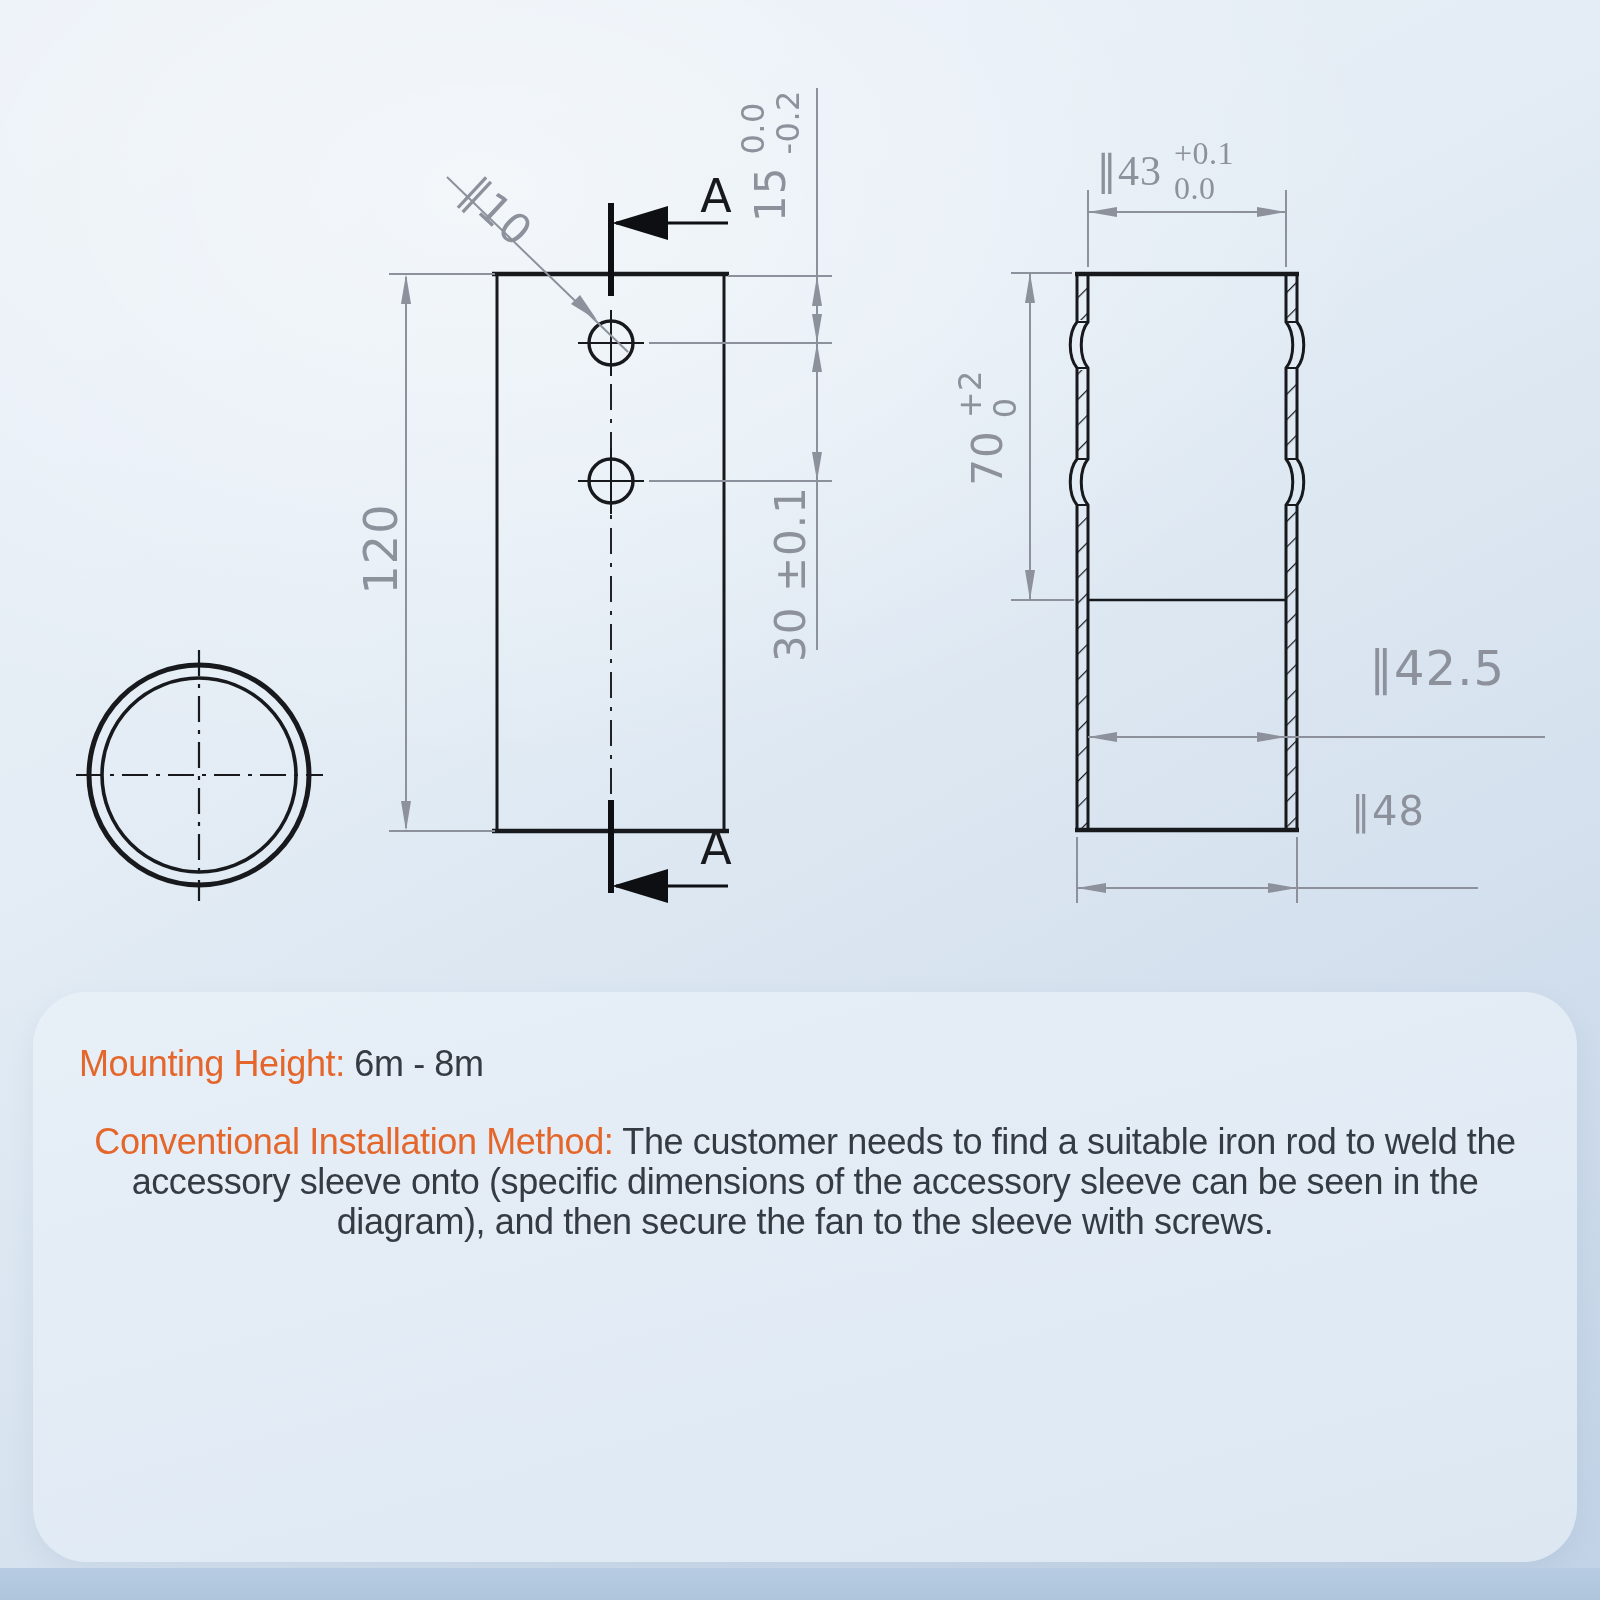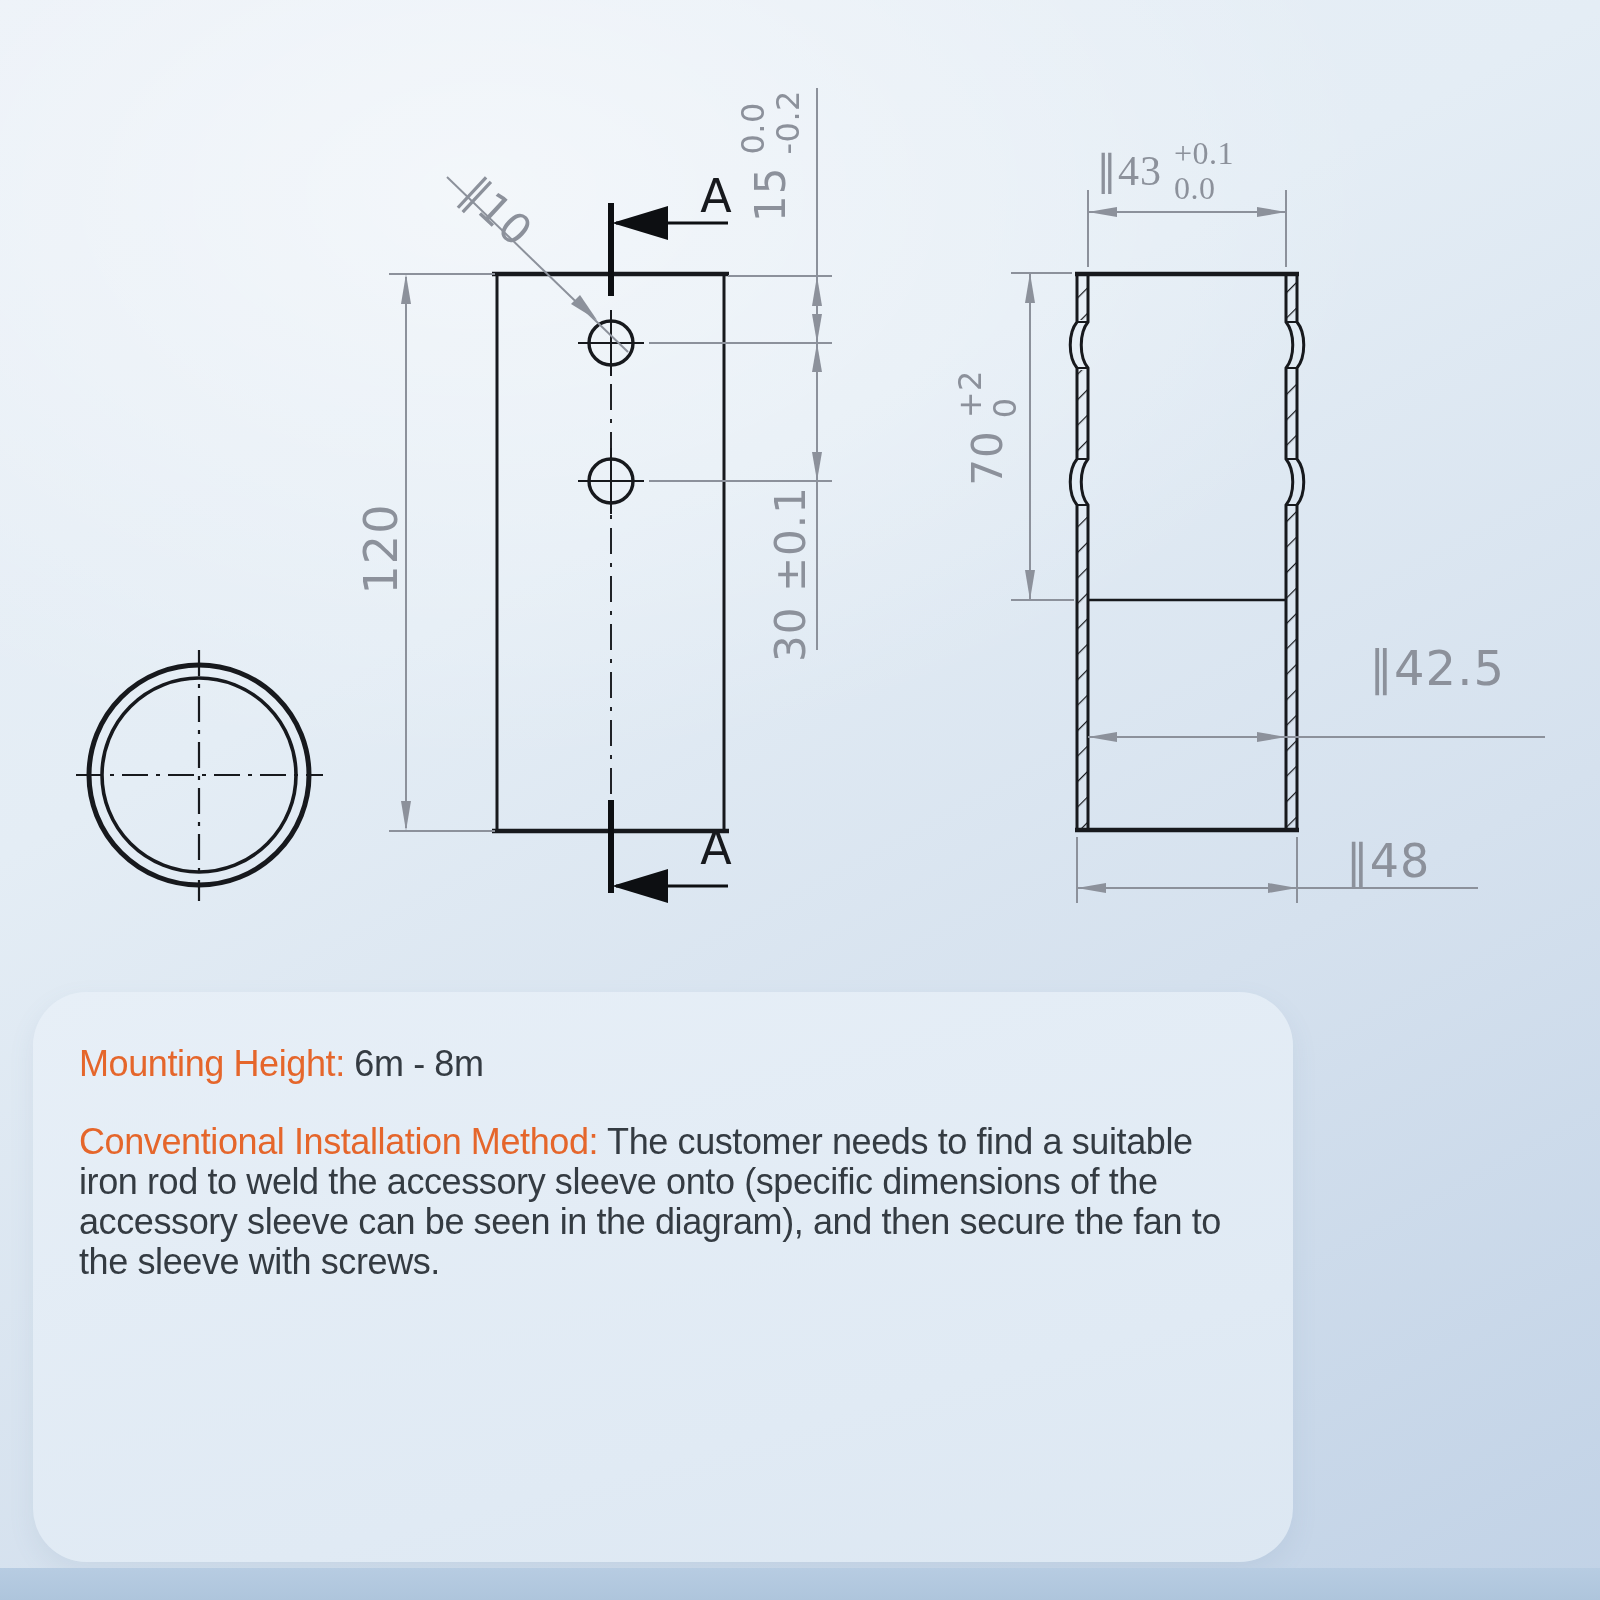--- a/index.html
+++ b/index.html
@@ -23,31 +23,31 @@
     transform:translate(-50%,-50%) rotate(var(--r,0deg));
   }
   .dim .stack{display:flex; flex-direction:column; justify-content:center;
     font-size:32px; line-height:1.08; letter-spacing:0.5px;}
   .secA{
     position:absolute; color:var(--line); font-family:"DejaVu Sans", sans-serif;
     font-size:46px; transform:translate(-50%,-50%);
   }
   
   #notes-panel{
-    position:absolute; left:33px; top:992px; width:1260px; height:570px;
+    position:absolute; left:33px; top:992px; width:1544px; height:570px;
     box-sizing:border-box; padding:52px 46px 0 46px;
     border-radius:54px;
     background:linear-gradient(165deg,#e7eff7 0%, #e0eaf4 70%, #dce7f2 100%);
     box-shadow:0 10px 26px rgba(96,126,160,0.10);
   }
   .note{
     margin:0 0 38px 0; color:var(--text);
     font-size:36px; line-height:40px; letter-spacing:-0.4px;
   }
-  .note.para{margin-bottom:46px;}
+  .note.para{margin-bottom:46px;text-align:center;}
   .note .lbl{color:var(--accent);}
 </style>
 </head>
 <body>
 
 <div id="stage">
 
   <svg id="drawing" width="1600" height="965" viewBox="0 0 1600 965">
     <defs>
       <pattern id="hatch" patternUnits="userSpaceOnUse" width="18" height="18" patternTransform="rotate(45)">
@@ -169,21 +169,21 @@
   <span class="dim" style="left:988px; top:428px; --r:-90deg;">
     <span>70</span>
     <span class="stack">
       <span>+2</span>
       <span>0</span>
     </span>
   </span>
 
   <span class="dim" style="left:1437px; top:668px; font-size:48px;">∥42.5</span>
 
-  <span class="dim" style="left:1388px; top:861px; font-size:46px;">∥48</span>
+  <span class="dim" style="left:1388px; top:811px; font-size:40px;">∥48</span>
 
   <div id="notes-panel">
     <p class="note">
       <span class="lbl">Mounting Height:</span><span> 6m - 8m</span>
     </p>
     <p class="note para">
       <span class="lbl">Conventional Installation Method:</span><span> The customer needs to find a suitable iron rod to weld the accessory sleeve onto (specific dimensions of the accessory sleeve can be seen in the diagram), and then secure the fan to the sleeve with screws.</span>
     </p>
   </div>
 

